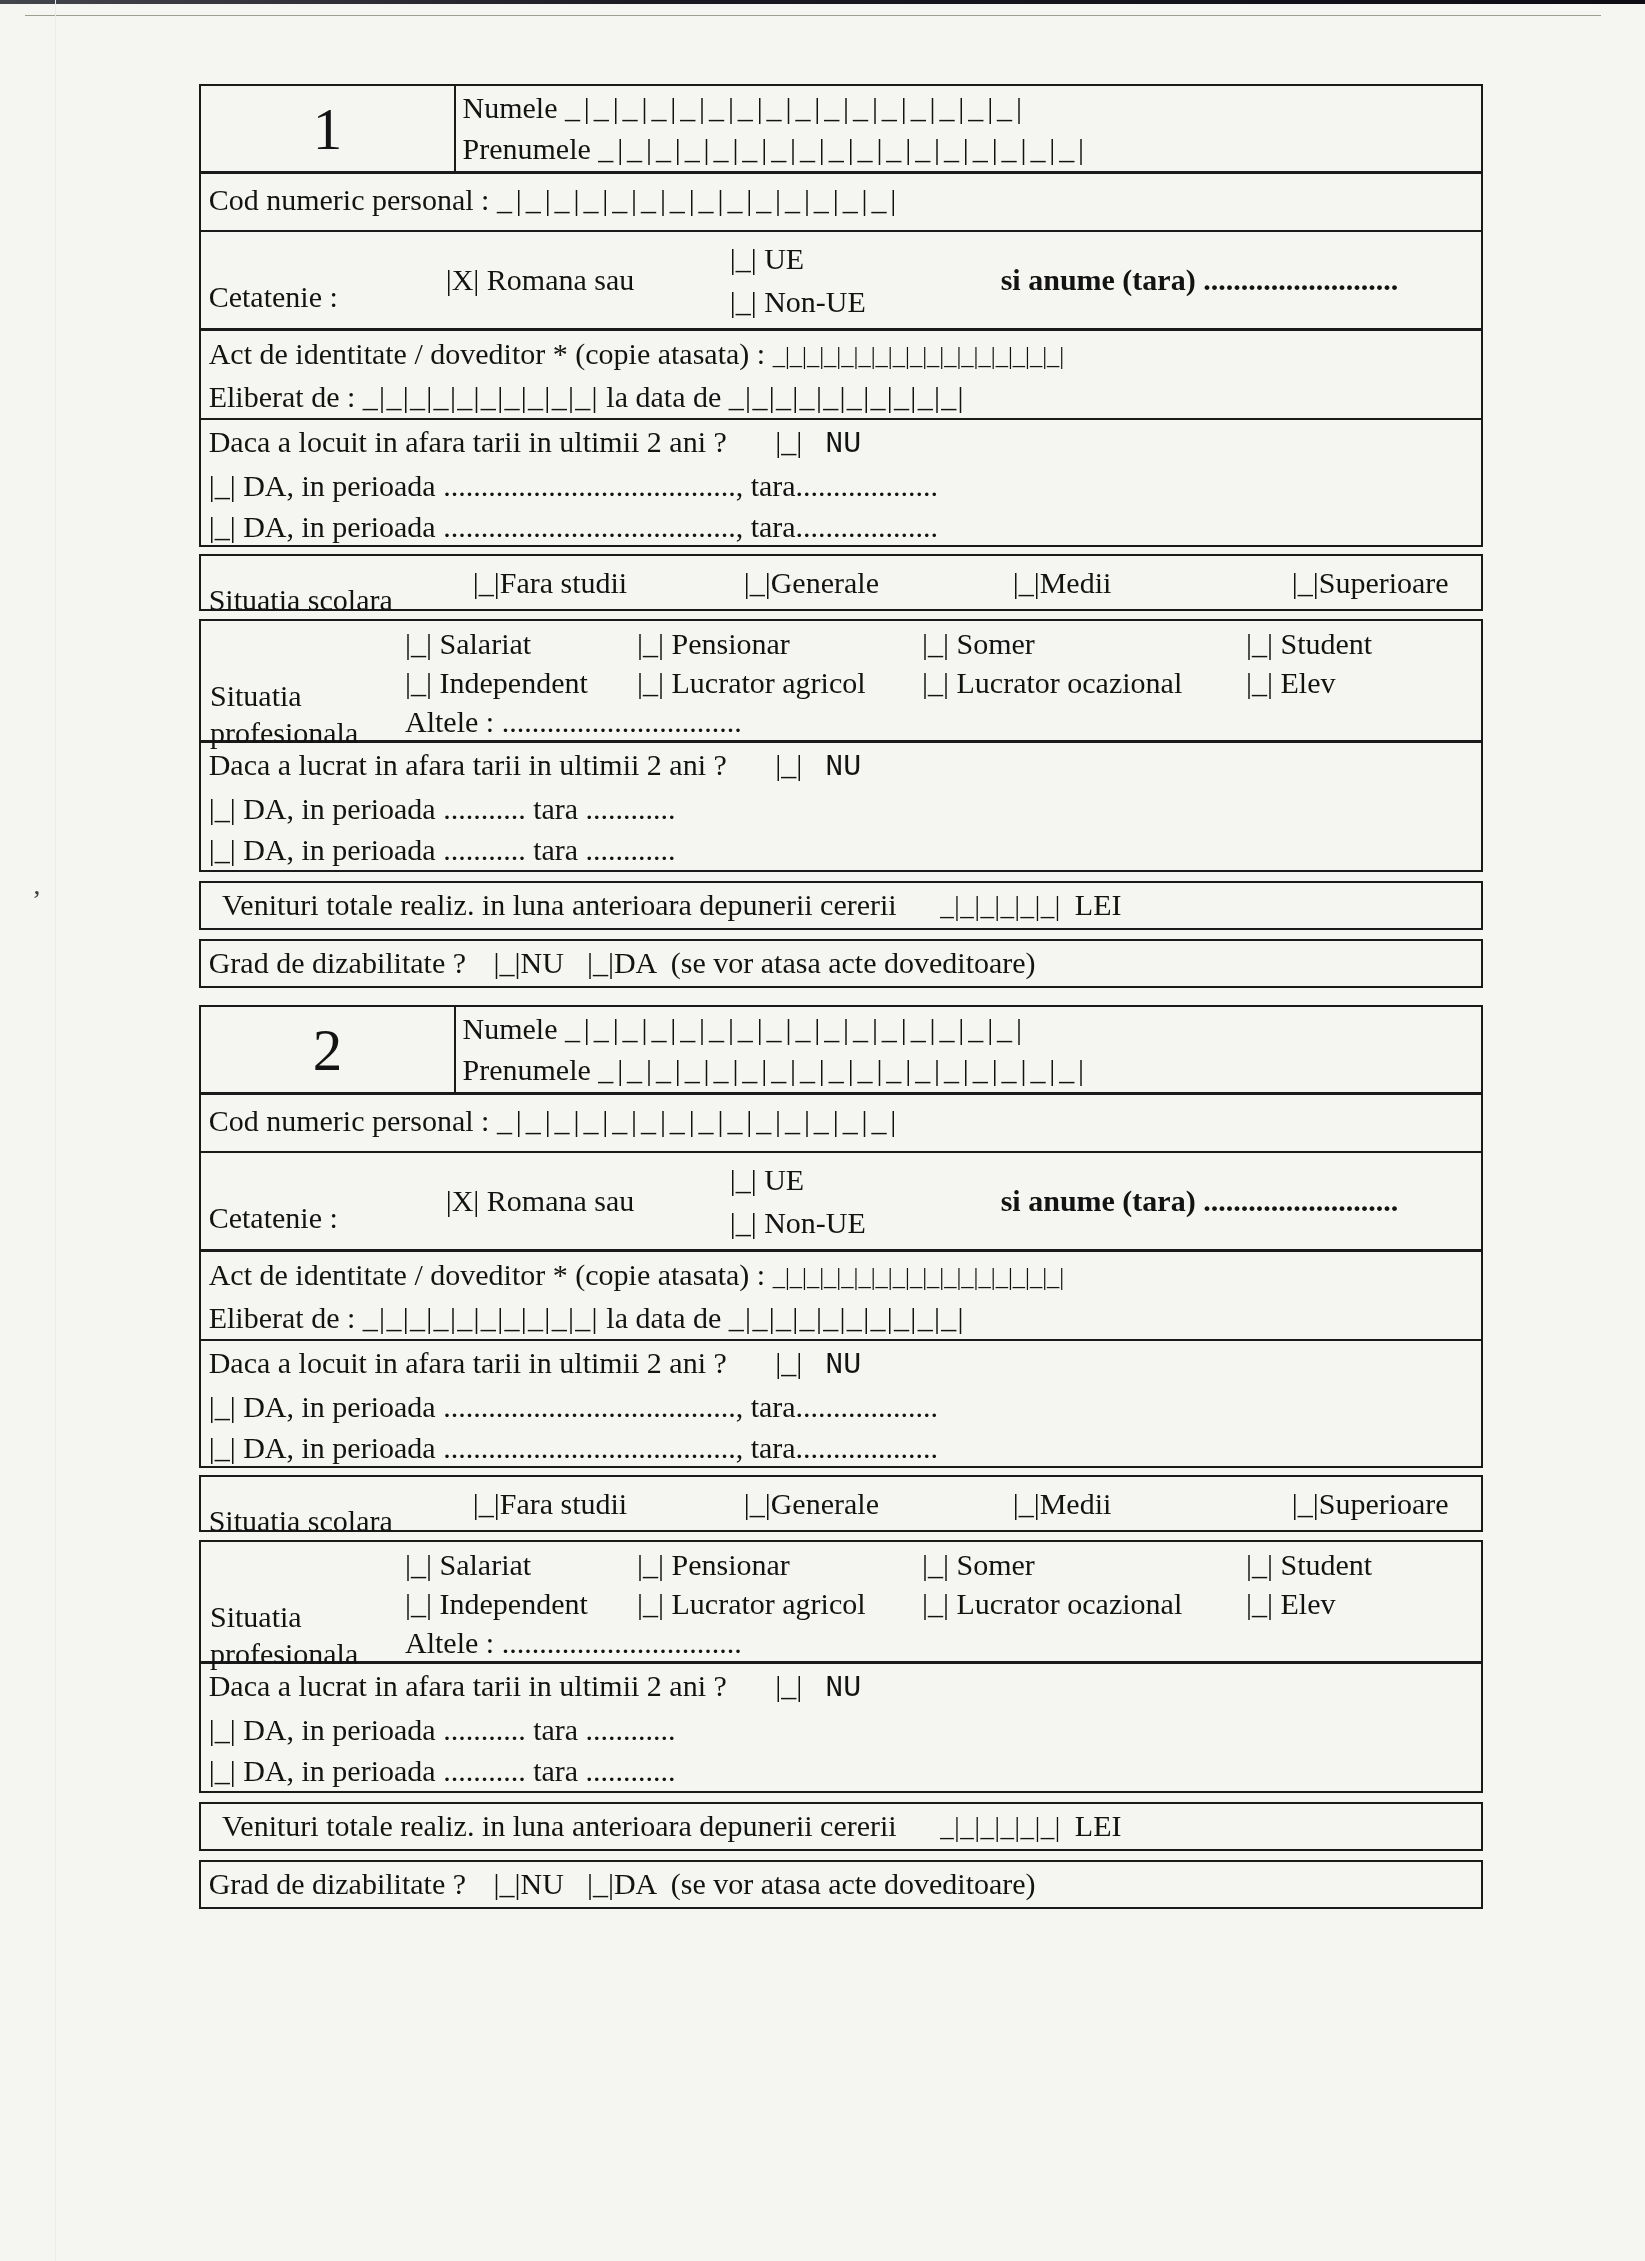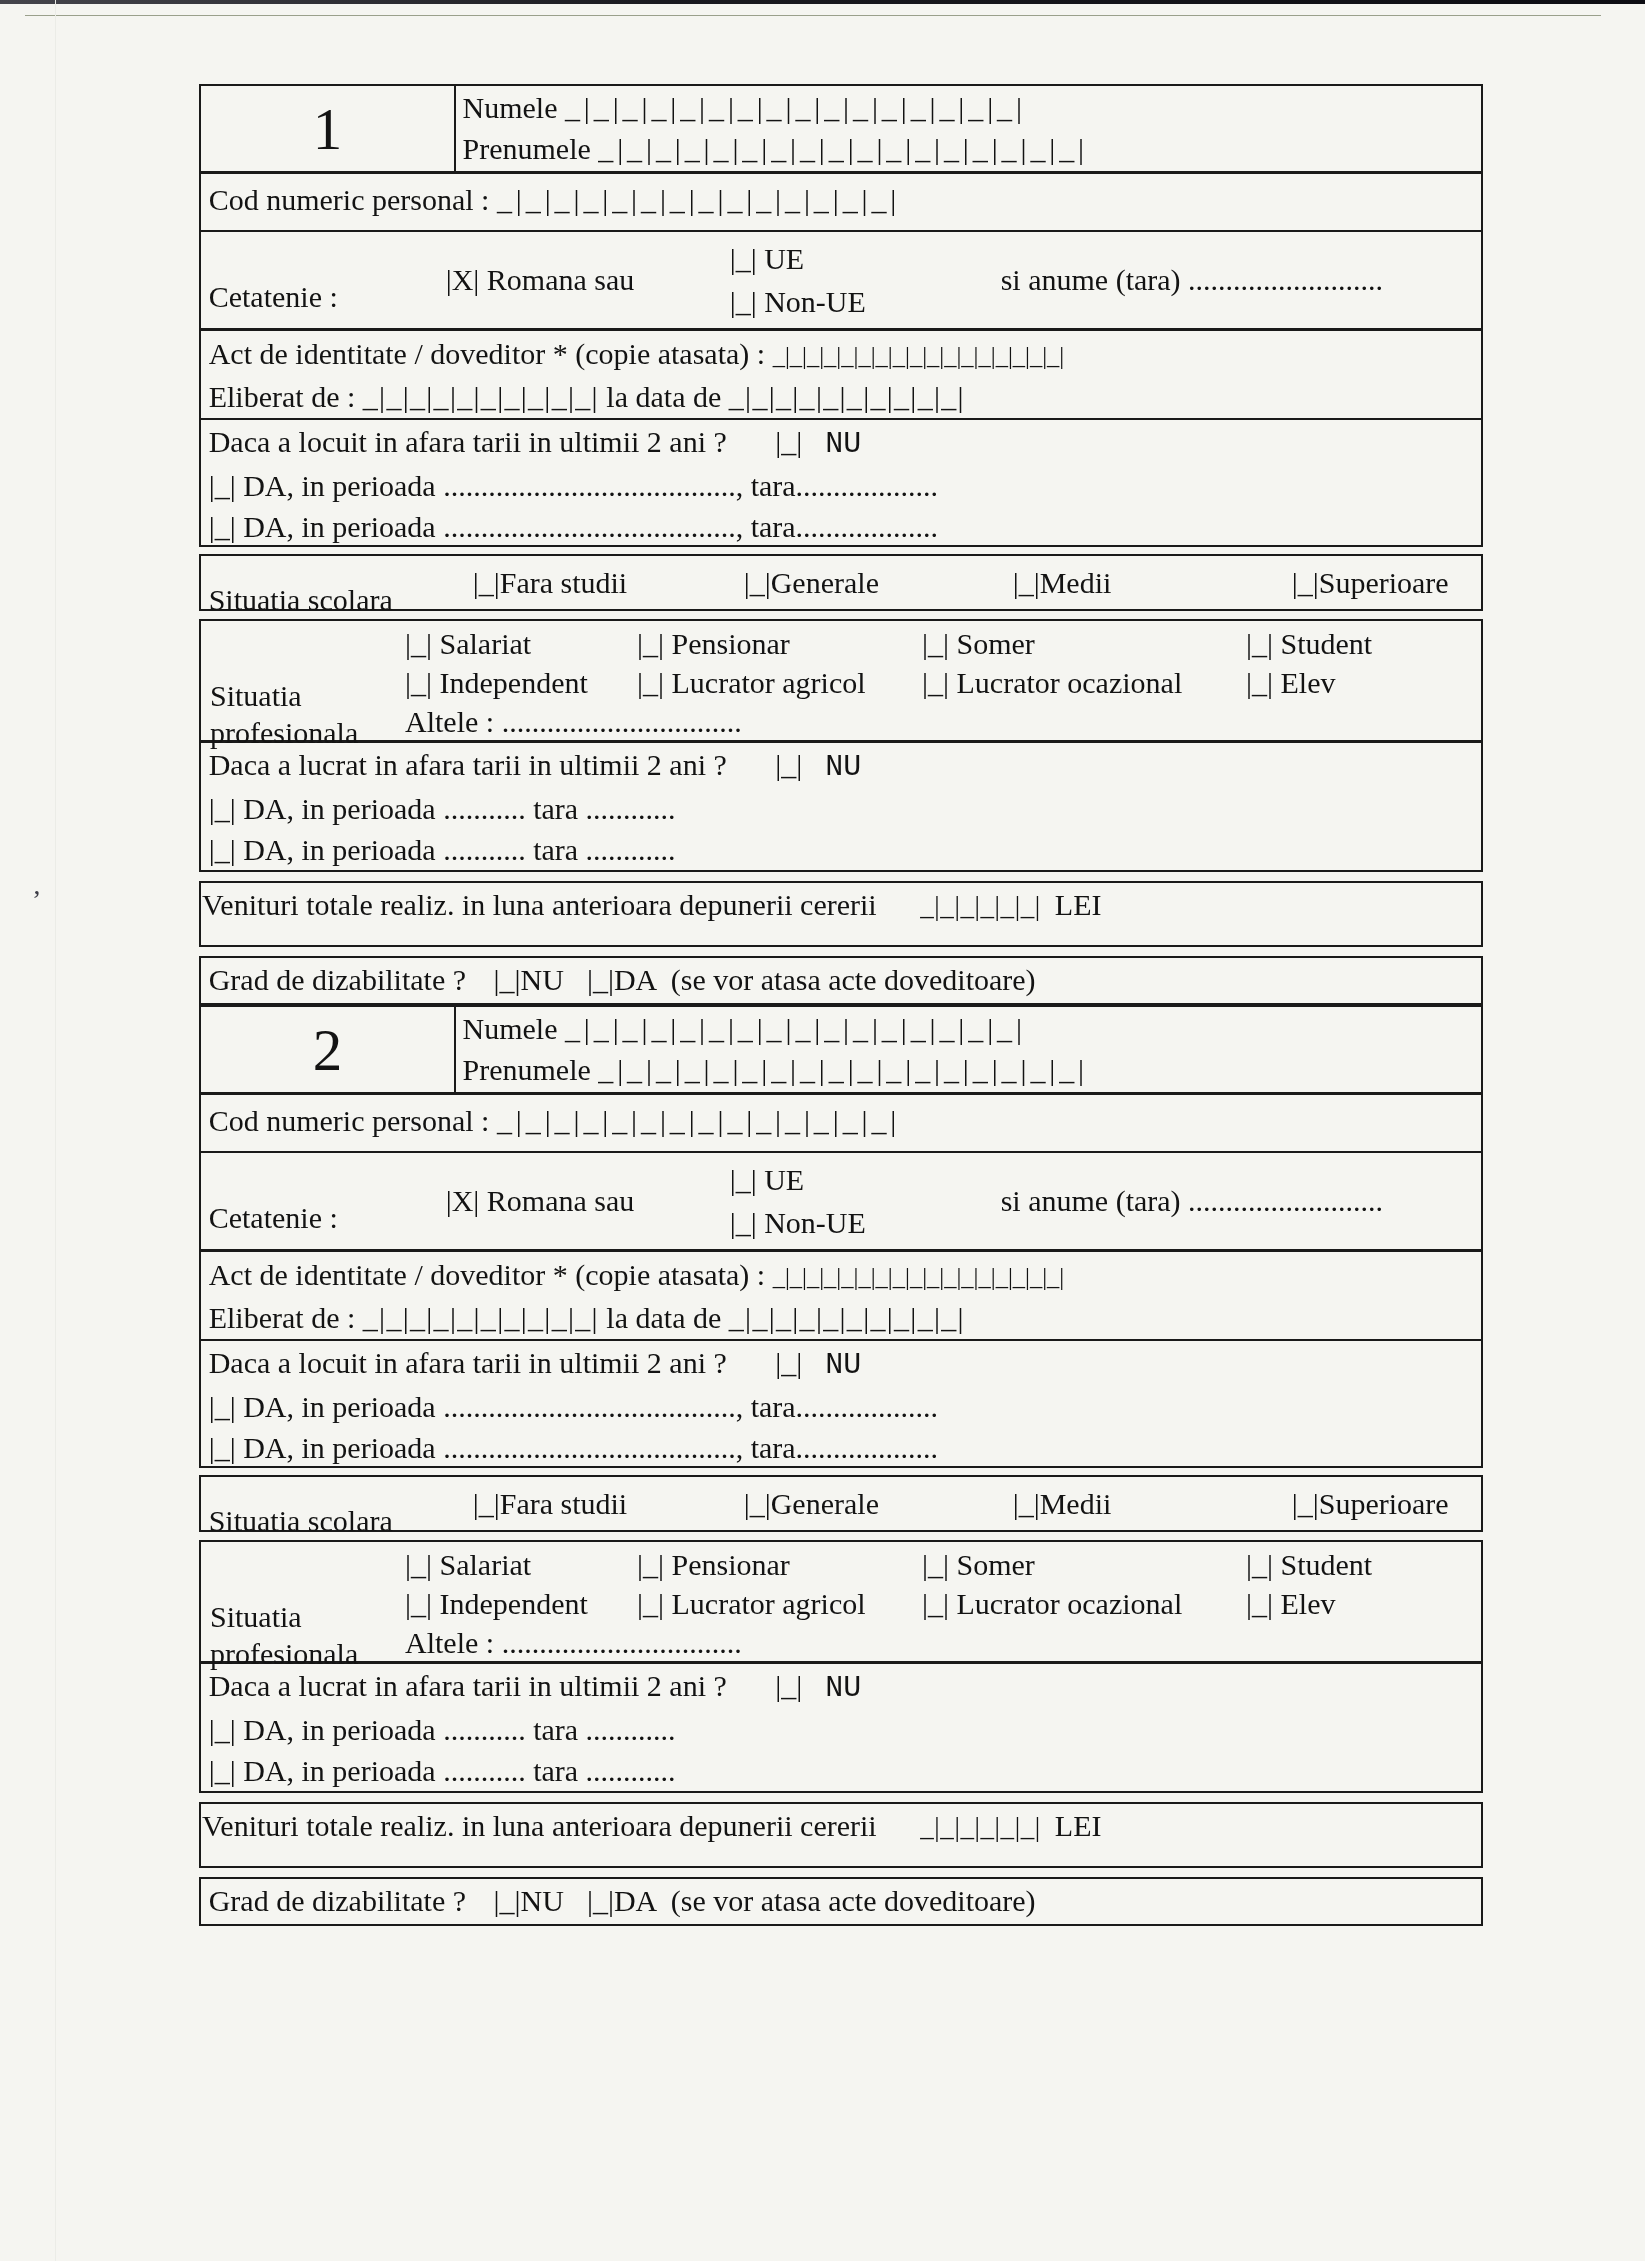--- a/index.html
+++ b/index.html
@@ -38,21 +38,21 @@
   .num-cell{width:253px;border-right:2.6px solid #1a1a1a;display:flex;align-items:center;justify-content:center;font-size:59px;}
   .name-cell{flex:1;padding:1.3px 6.5px;}
   .name-line{line-height:41px;white-space:nowrap;}
 
   .row-cnp{height:61px;line-height:54px;padding:0 7.7px;white-space:nowrap;}
 
   .row-cet{height:101px;display:flex;align-items:center;white-space:nowrap;}
   .cet-label{width:237px;padding-left:7.7px;}
   .cet-romana{width:284px;}
   .cet-ue{width:271px;line-height:43px;}
-  .cet-tara{flex:1;}
+  .cet-tara{flex:1;font-weight:bold;}
 
   .row-act{height:92px;padding:2.6px 7.7px;line-height:41px;white-space:nowrap;}
 
   .row-q{padding:1.3px 7.7px;line-height:41px;white-space:nowrap;}
   .row-locuit{height:129px;}
   .row-lucrat{height:132px;}
   .q-cb{margin-left:41px;}
   .q-nu{margin-left:15.5px;font-family:Liberation Mono, monospace;}
 
   .row-scolara{height:57px;display:flex;align-items:center;white-space:nowrap;gap:32px;}
@@ -65,21 +65,21 @@
   .row-prof{height:124px;display:flex;}
   .prof-label{width:195px;padding:22px 0 0 9px;line-height:37px;}
   .prof-opts{flex:1;padding-top:2.6px;}
   .opt-row{display:flex;line-height:39px;white-space:nowrap;justify-content:space-between;}
   .po-1{width:232px;}
   .po-2{width:285px;}
   .po-3{width:324px;}
   .po-4{flex:1;}
   .altele-line{line-height:39px;}
 
-  .row-venituri{height:66px;line-height:43px;padding:0 1px;white-space:nowrap;}
+  .row-venituri{height:49px;line-height:43px;padding:0 21px;white-space:nowrap;}
   .ven-boxes{margin-left:36px;}
   .ven-unit{margin-left:6.5px;}
 
   .row-grad{height:49px;line-height:43px;padding:0 7.7px;white-space:nowrap;}
   .grad-cb{margin-left:20px;}
   .grad-cb2{margin-left:15.5px;}
   .grad-note{margin-left:7.7px;}
 </style>
 </head>
 <body>

